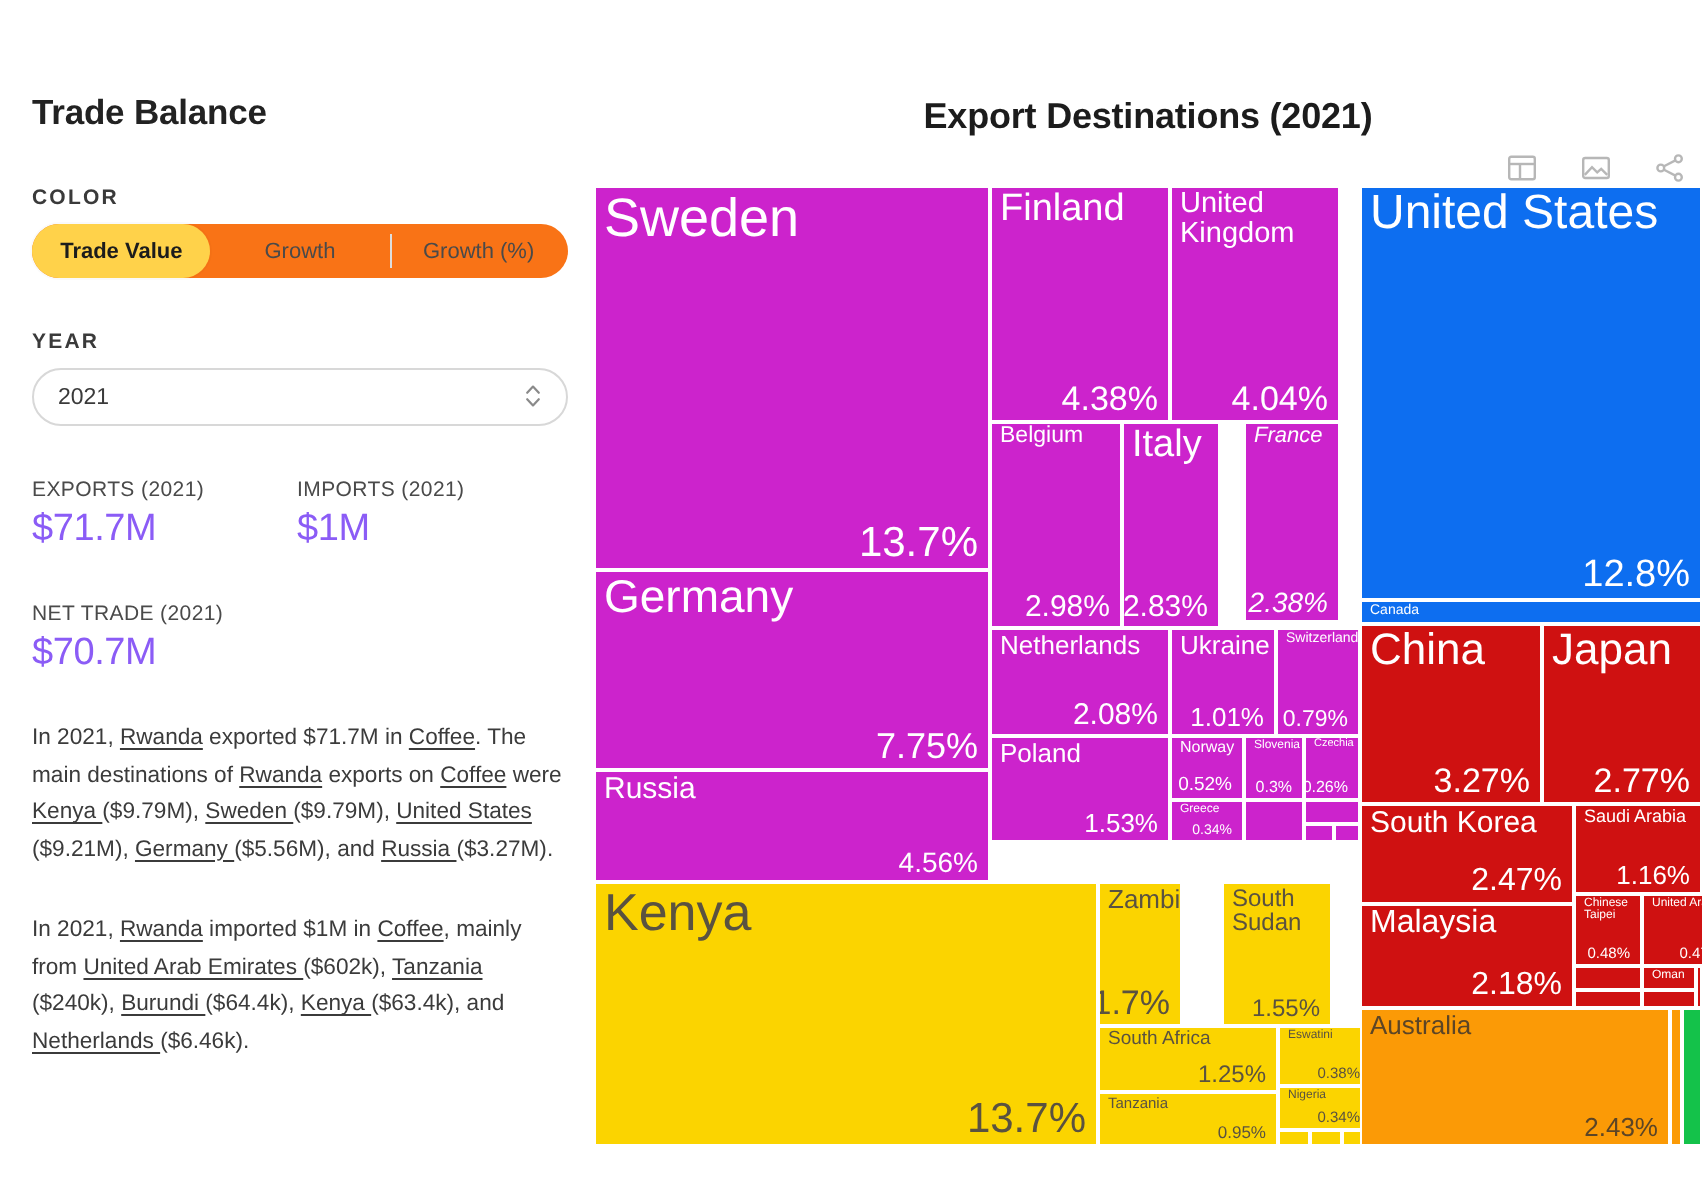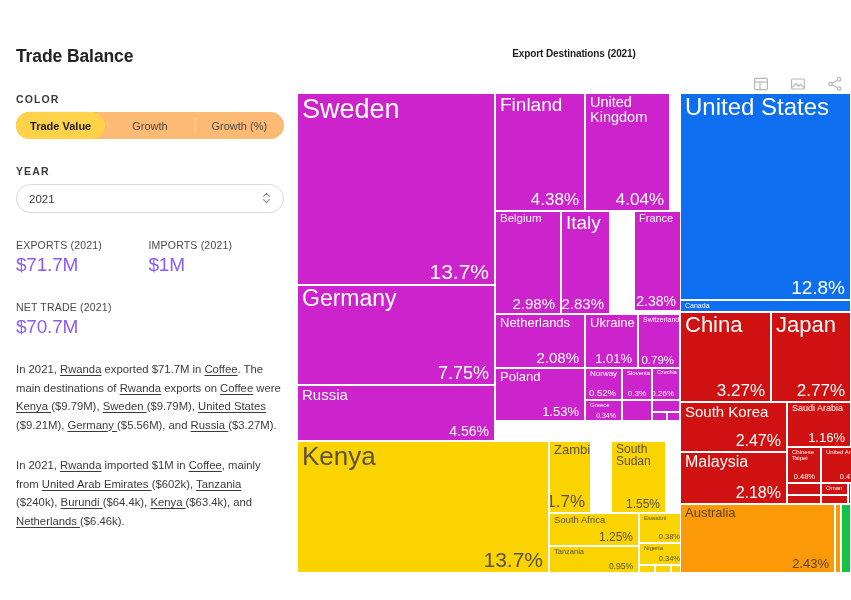--- a/index.html
+++ b/index.html
@@ -23,21 +23,21 @@
     font-size: 17.5px; font-weight: bold; color: #222;
     margin: 46px 0 0 0; letter-spacing: -0.1px;
   }
   .field-label {
     font-size: 10.5px; font-weight: bold; letter-spacing: 1.1px;
     color: #3a3a3a; margin-top: 26px; margin-bottom: 7px;
     text-transform: uppercase;
   }
   .seg-group {
     display: flex; align-items: stretch;
-    background: #fdba74; border-radius: 18px; height: 27px;
+    background: #f97316; border-radius: 18px; height: 27px;
     width: 268px; position: relative;
   }
   .seg {
     flex: 1; display: flex; align-items: center; justify-content: center;
     font-size: 11px; color: #4a4a4a; cursor: pointer;
     border-radius: 18px; position: relative;
   }
   .seg.active {
     background: #ffd24a; color: #1c1c1c; font-weight: bold;
     box-shadow: 0 0 0 1px rgba(0,0,0,0.02);
@@ -68,21 +68,21 @@
   .para {
     font-size: 11.3px; line-height: 18.5px; color: #3b3b3b;
     margin-top: 22px; width: 268px;
   }
   .para u { text-decoration: underline; text-underline-offset: 1.5px; }
 
   
   #main { position: absolute; left: 297px; top: 0; width: 554px; height: 600px; }
   #viz-title {
     position: absolute; top: 48px; left: 0; width: 554px;
-    text-align: center; font-size: 10px; font-weight: bold; color: #1c1c1c;
+    text-align: center; font-size: 18px; font-weight: bold; color: #1c1c1c;
     letter-spacing: -0.1px;
   }
   #viz-actions {
     position: absolute; top: 76px; right: 8px;
     display: flex; gap: 21px; align-items: center;
   }
   .act-icon { width: 16px; height: 16px; opacity: 0.42; cursor: pointer; }
   .act-icon svg { display: block; }
 
   #treemap {
@@ -213,21 +213,21 @@
           <span class="vl" style="font-size: 17px;">4.04%</span>
         </div>
         <div class="tile c-eu" style="left: 198px; top: 118px; width: 66px; height: 103px;">
           <span class="nm" style="font-size: 11.5px;">Belgium</span>
           <span class="vl" style="font-size: 15px;">2.98%</span>
         </div>
         <div class="tile c-eu" style="left: 264px; top: 118px; width: 49px; height: 103px; text-decoration: underline;">
           <span class="nm" style="font-size: 19px;">Italy</span>
           <span class="vl" style="font-size: 15px;">2.83%</span>
         </div>
-        <div class="tile c-eu" style="left: 337px; top: 118px; width: 48px; height: 100px;">
+        <div class="tile c-eu" style="left: 325px; top: 118px; width: 48px; height: 100px; font-style: italic;">
           <span class="nm" style="font-size: 11px;">France</span>
           <span class="vl" style="font-size: 14px;">2.38%</span>
         </div>
         <div class="tile c-eu" style="left: 198px; top: 221px; width: 90px; height: 54px;">
           <span class="nm" style="font-size: 13px;">Netherlands</span>
           <span class="vl" style="font-size: 15px;">2.08%</span>
         </div>
         <div class="tile c-eu" style="left: 198px; top: 275px; width: 90px; height: 53px;">
           <span class="nm" style="font-size: 13px;">Poland</span>
           <span class="vl" style="font-size: 13px;">1.53%</span>

